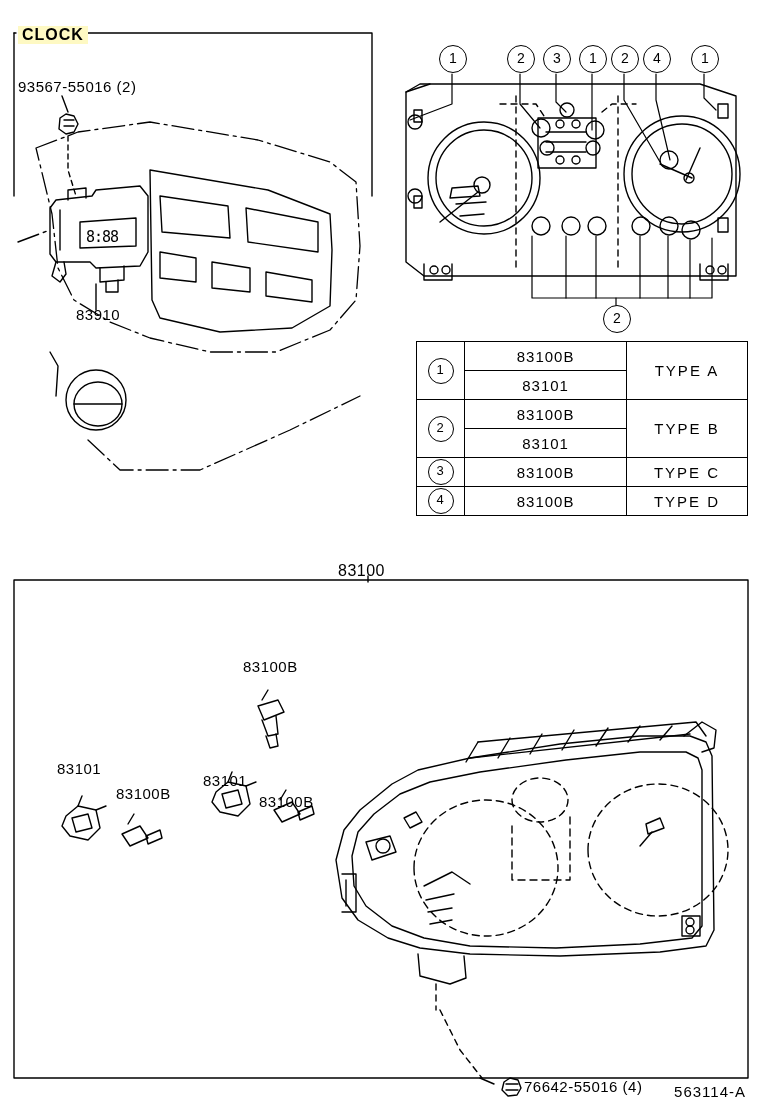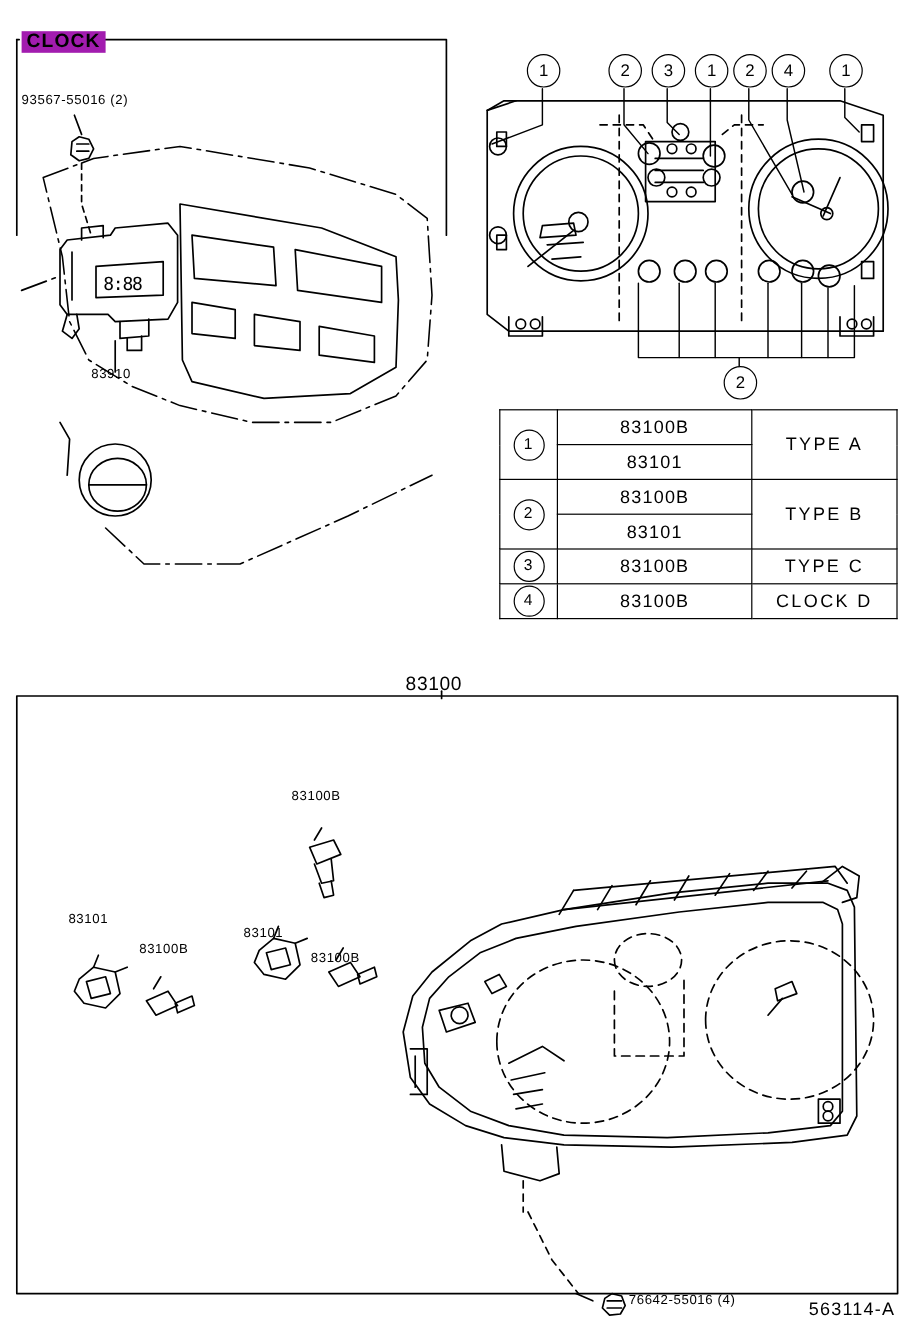--- a/index.html
+++ b/index.html
@@ -23,21 +23,21 @@
   }
   svg.layer {
     position: absolute;
     left: 0; top: 0;
     width: 760px;
     height: 1112px;
   }
   .lbl {
     position: absolute;
     font-family: "Liberation Sans", sans-serif;
-    font-size: 11px;
+    font-size: 15px;
     letter-spacing: 0.5px;
     white-space: nowrap;
     color: #000;
   }
   .lbl.big { font-size: 16px; }
   .circnum {
     position: absolute;
     width: 26px; height: 26px;
     border: 1.6px solid #000;
     border-radius: 50%;
@@ -84,21 +84,21 @@
     font-size: 13px;
     text-align: center;
   }
   .clock-label {
     position: absolute;
     left: 18px;
     top: 26px;
     font-size: 16px;
     font-weight: bold;
     letter-spacing: 1px;
-    background: #a21caf;
+    background: #fef9c3;
     padding: 0 4px;
   }
   .lcd {
     position: absolute;
     left: 86px;
     top: 228px;
     font-family: "DejaVu Sans Mono", monospace;
     font-size: 15px;
     letter-spacing: -1px;
     color: #000;
@@ -376,21 +376,21 @@
       <td class="partcell">83101</td>
     </tr>
     <tr>
       <td class="numcell"><span class="cellcirc">3</span></td>
       <td class="partcell">83100B</td>
       <td class="typecell">TYPE  C</td>
     </tr>
     <tr>
       <td class="numcell"><span class="cellcirc">4</span></td>
       <td class="partcell">83100B</td>
-      <td class="typecell">CLOCK  D</td>
+      <td class="typecell">TYPE  D</td>
     </tr>
   </tbody>
     </table>
 
   <div class="lbl big" style="left:338px; top:562px;">83100</div>
   <div class="lbl" style="left:243px; top:658px;">83100B</div>
   <div class="lbl" style="left:57px; top:760px;">83101</div>
   <div class="lbl" style="left:116px; top:785px;">83100B</div>
   <div class="lbl" style="left:203px; top:772px;">83101</div>
   <div class="lbl" style="left:259px; top:793px;">83100B</div>

